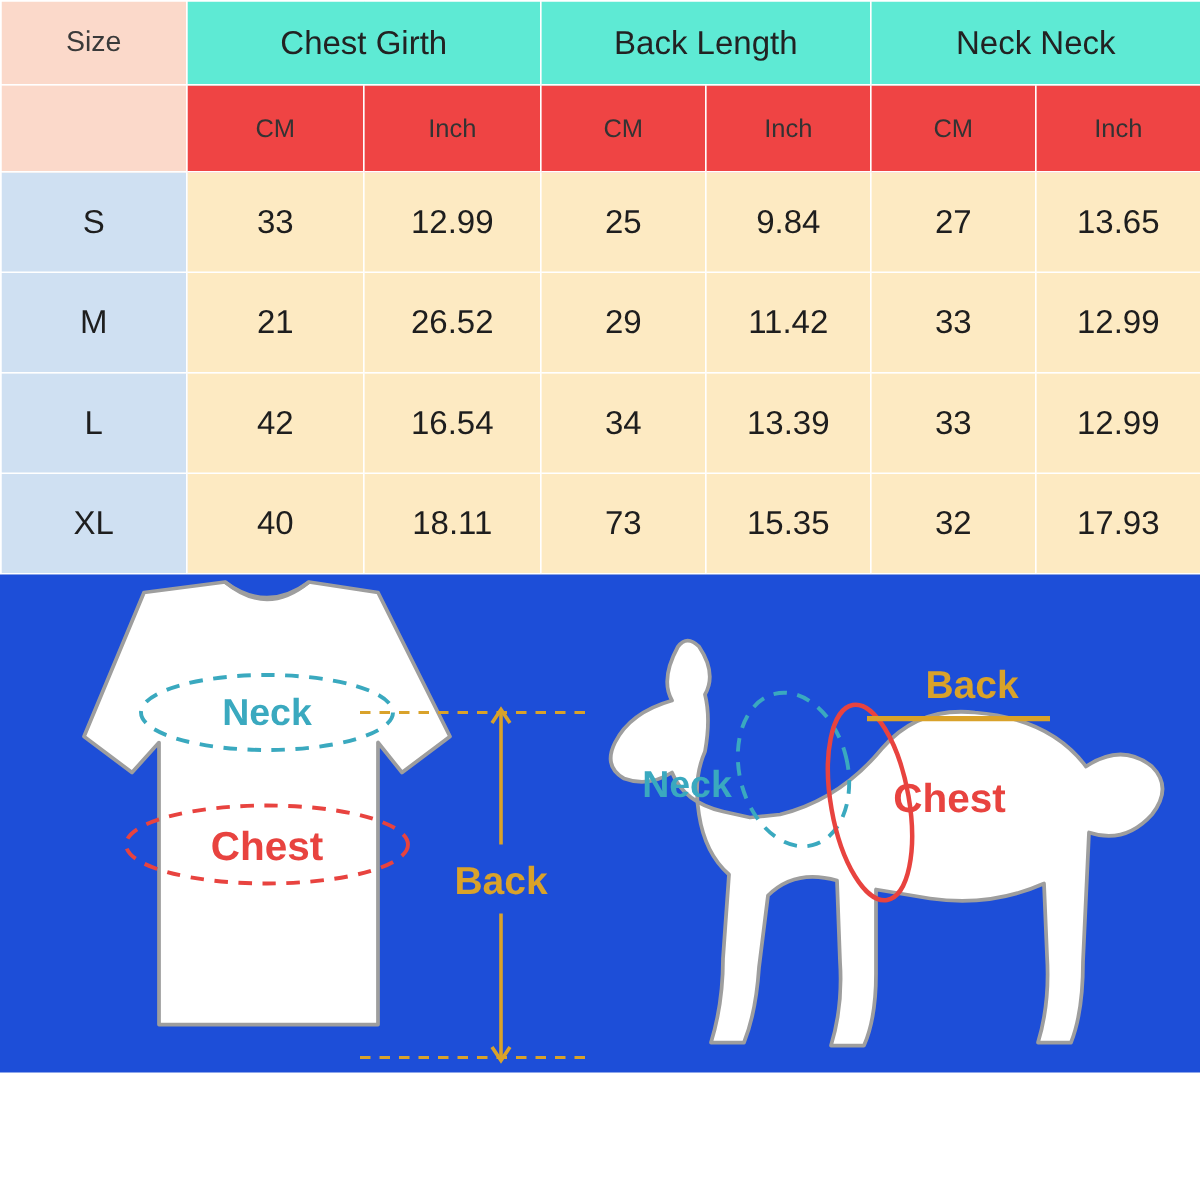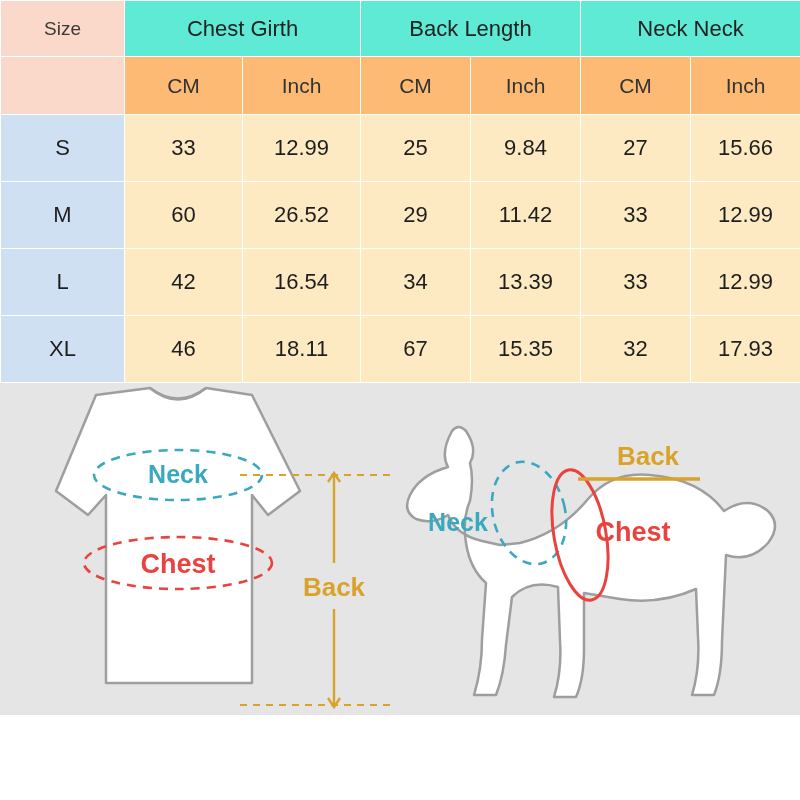--- a/index.html
+++ b/index.html
@@ -43,23 +43,23 @@
     color: #222222;
     font-size: 22px;
     font-weight: bold;
     height: 55px;
   }
   .hdr-blank {
     background: #fbd9ca;
     height: 57px;
   }
   .hdr-unit {
-    background: #fdba74;
+    background: #ef4444;
     color: #333333;
-    font-size: 21px;
+    font-size: 17px;
     height: 57px;
   }
   .size-cell {
     background: #cfe0f2;
     color: #1e1e1e;
     font-size: 22px;
     font-weight: bold;
     height: 66px;
   }
   .val-cell {
@@ -68,21 +68,21 @@
     font-size: 22px;
     height: 66px;
     margin-top: 11px;
   }
 
   
   .diagrams {
     position: relative;
     width: 800px;
     height: 332px;
-    background: #e5e5e5;
+    background: #1d4ed8;
   }
   .diagram-svg {
     display: block;
   }
   .lbl {
     font-family: "Liberation Sans", sans-serif;
     font-weight: bold;
   }
   .lbl-neck { fill: #3aa9bf; font-size: 25px; }
   .lbl-chest { fill: #e8433f; font-size: 27px; }
@@ -120,48 +120,48 @@
         <td class="hdr-unit">Inch</td>
       </tr>
 
       <tr>
         <td class="size-cell">S</td>
         <td class="val-cell">33</td>
         <td class="val-cell">12.99</td>
         <td class="val-cell">25</td>
         <td class="val-cell">9.84</td>
         <td class="val-cell">27</td>
-        <td class="val-cell">15.66</td>
+        <td class="val-cell">13.65</td>
       </tr>
 
       <tr>
         <td class="size-cell">M</td>
-        <td class="val-cell">60</td>
+        <td class="val-cell">21</td>
         <td class="val-cell">26.52</td>
         <td class="val-cell">29</td>
         <td class="val-cell">11.42</td>
         <td class="val-cell">33</td>
         <td class="val-cell">12.99</td>
       </tr>
 
       <tr>
         <td class="size-cell">L</td>
         <td class="val-cell">42</td>
         <td class="val-cell">16.54</td>
         <td class="val-cell">34</td>
         <td class="val-cell">13.39</td>
         <td class="val-cell">33</td>
         <td class="val-cell">12.99</td>
       </tr>
 
       <tr>
         <td class="size-cell">XL</td>
-        <td class="val-cell">46</td>
+        <td class="val-cell">40</td>
         <td class="val-cell">18.11</td>
-        <td class="val-cell">67</td>
+        <td class="val-cell">73</td>
         <td class="val-cell">15.35</td>
         <td class="val-cell">32</td>
         <td class="val-cell">17.93</td>
       </tr>
 
     </tbody>
   </table>
 
   <div class="diagrams">
     <svg class="diagram-svg" width="800" height="332" viewBox="0 0 800 332" xmlns="http://www.w3.org/2000/svg">

